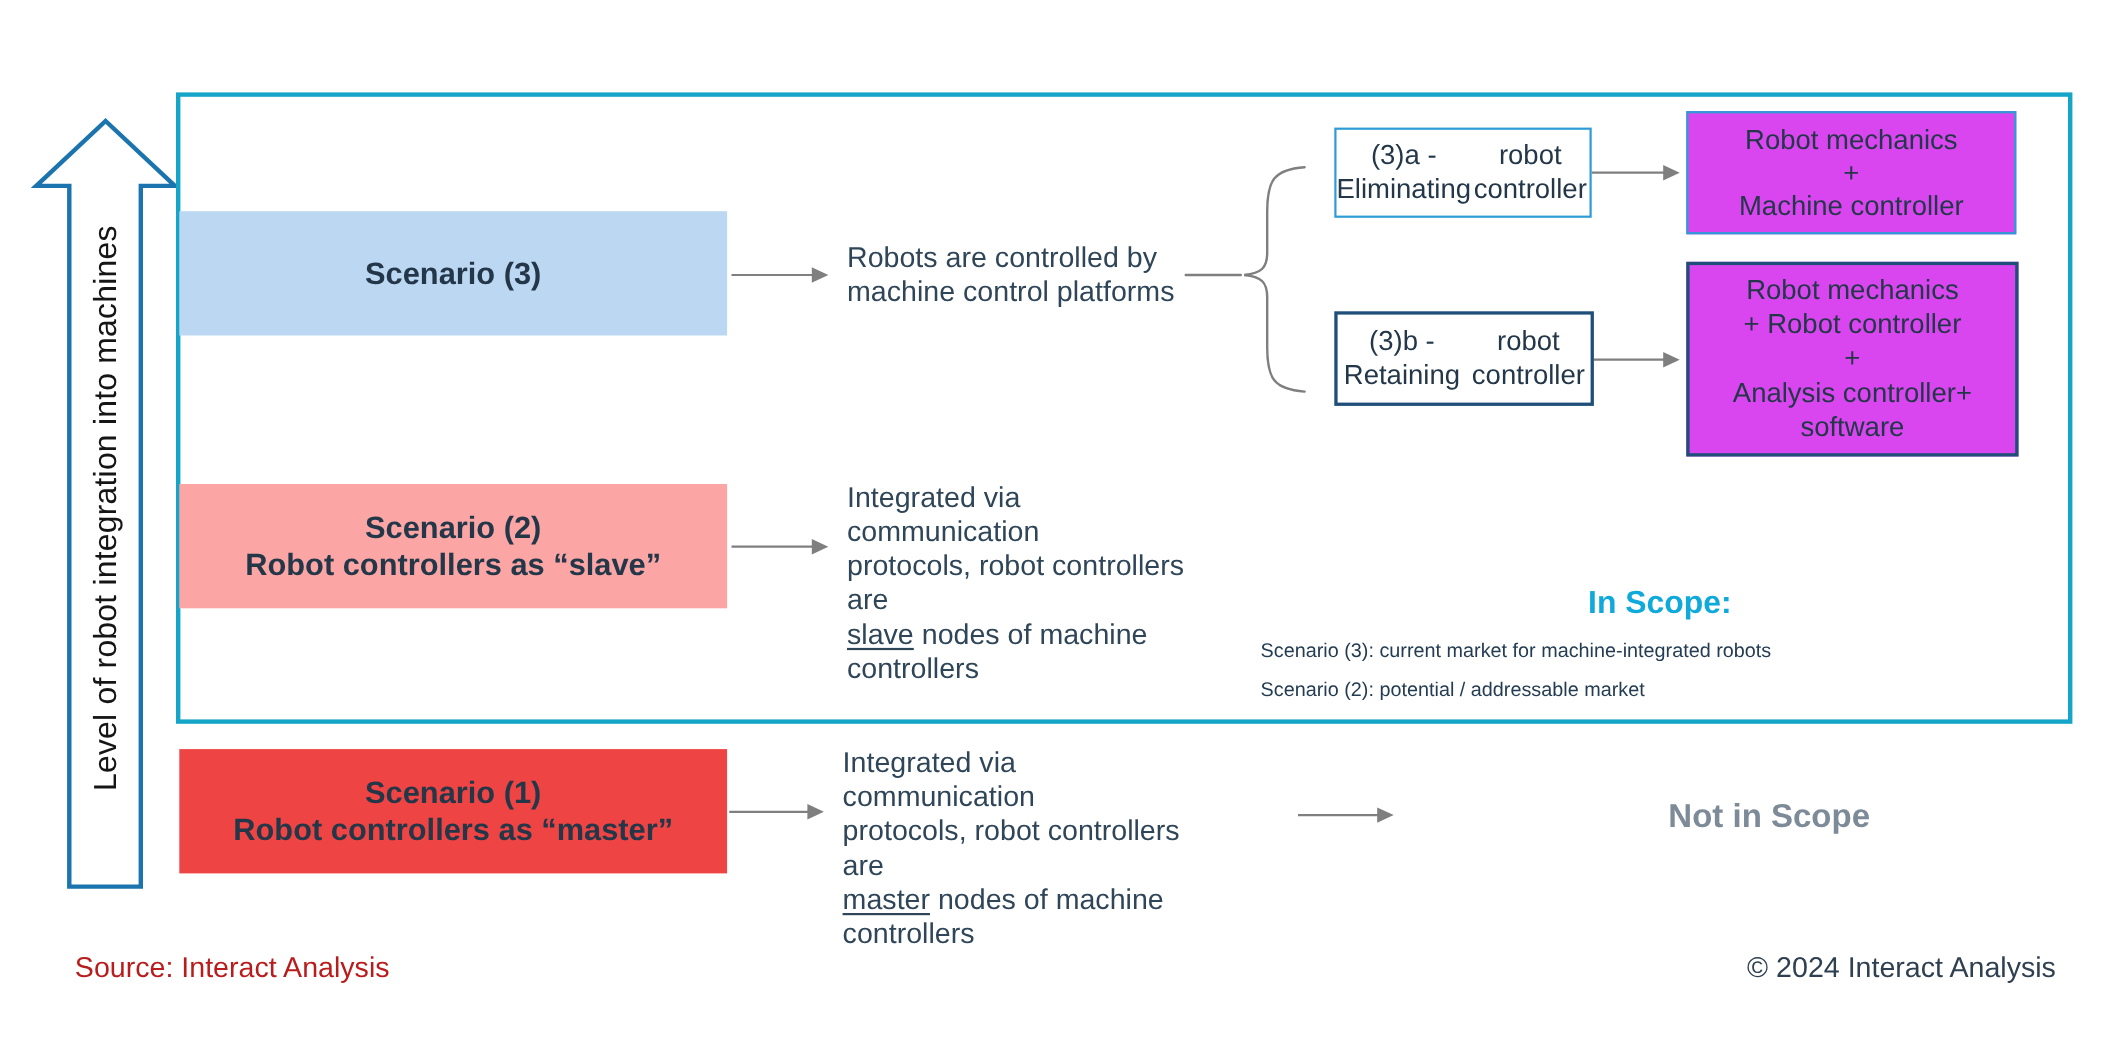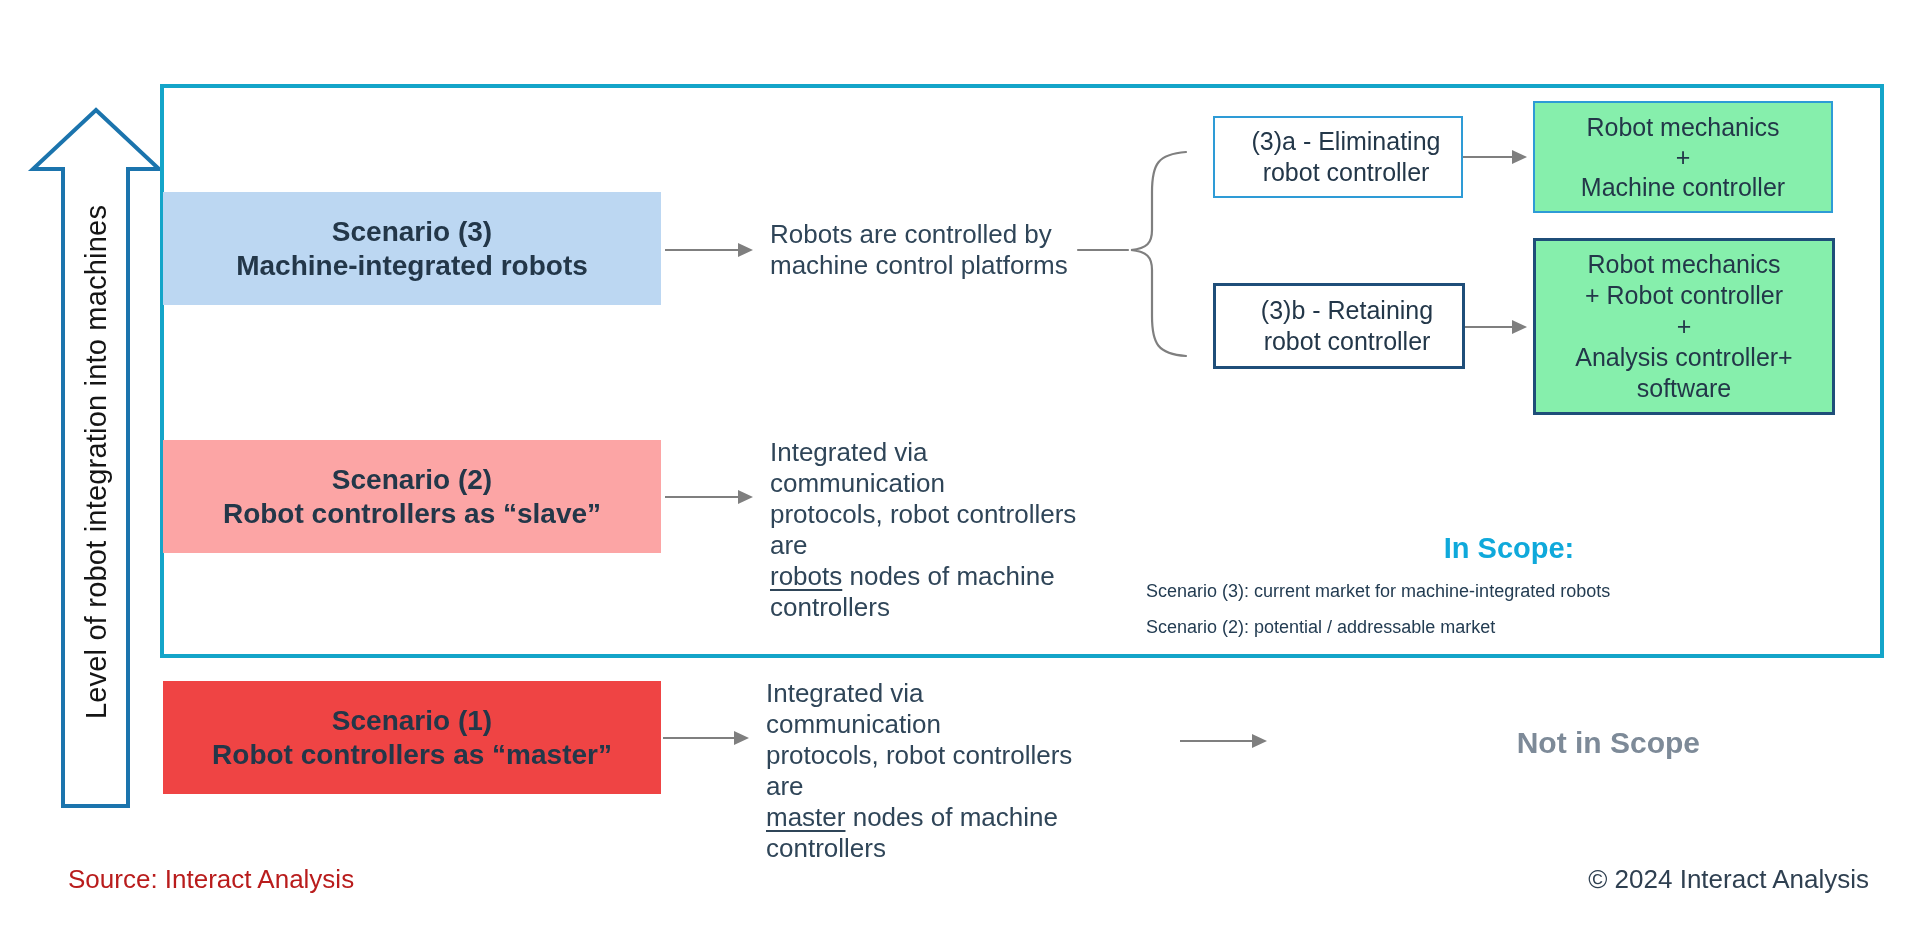--- a/index.html
+++ b/index.html
@@ -34,29 +34,29 @@
   
   .desc{
     left:770px;width:330px;color:#2f4558;font-size:26px;line-height:31px;
   }
   .desc-s3{top:219px;}
   .desc-s2{top:437px;}
   .desc-s1{left:766px;top:678px;}
   .u{text-decoration:underline;text-underline-offset:4px;}
   
   .branch{
-    width:230px;display:flex;flex-direction:column;align-items:center;justify-content:center;
-    text-align:center;background:#ffffff;color:#233749;font-size:25px;line-height:31px;padding-left:16px;
+    width:230px;display:flex;flex-direction:row;align-items:center;justify-content:center;
+    text-align:center;background:#ffffff;color:#233749;font-size:25px;line-height:31px;
   }
   .branch-a{left:1213px;top:116px;height:78px;border:2px solid #2e9bd6;}
   .branch-b{left:1213px;top:283px;height:80px;border:3px solid #1f4e79;}
   
   .result{
     left:1533px;width:296px;display:flex;flex-direction:column;align-items:center;justify-content:center;
-    text-align:center;background:#86efac;color:#233749;font-size:25px;line-height:30px;
+    text-align:center;background:#d946ef;color:#233749;font-size:25px;line-height:30px;
   }
   .result-a{top:101px;height:108px;border:2px solid #2e9bd6;}
   .result-b{top:238px;height:171px;border:3px solid #1f4e79;line-height:31px;}
   
   .in-scope{left:1146px;top:532px;width:726px;}
   .in-scope-heading{
     text-align:center;font-weight:bold;font-size:29px;color:#0fa9db;margin:0 0 8px 0;
   }
   .in-scope-line{font-size:18px;color:#233c52;line-height:36px;white-space:nowrap;}
   
@@ -112,40 +112,39 @@
       <path d="M 1186 152 C 1158 154 1152 164 1152 192 L 1152 230 C 1152 243 1147 248.5 1131 250 C 1147 251.5 1152 257 1152 270 L 1152 316 C 1152 344 1158 354 1186 356"></path>
     </g>
   </svg>
 
   <div class="abs scope-frame"></div>
 
   <div class="abs axis-label">Level of robot integration into machines</div>
 
   <div class="abs bar bar-s3">
     <div>Scenario (3)</div>
-    <div>Machine-integrated robots</div>
   </div>
   <div class="abs bar bar-s2">
     <div>Scenario (2)</div>
     <div>Robot controllers as “slave”</div>
   </div>
   <div class="abs bar bar-s1">
     <div>Scenario (1)</div>
     <div>Robot controllers as “master”</div>
   </div>
 
   <div class="abs desc desc-s3">
     <div>Robots are controlled by</div>
     <div>machine control platforms</div>
   </div>
 
   <div class="abs desc desc-s2">
     <div>Integrated via communication</div>
     <div>protocols, robot controllers are</div>
-    <div><span class="u">robots</span><span> nodes of machine</span></div>
+    <div><span class="u">slave</span><span> nodes of machine</span></div>
     <div>controllers</div>
   </div>
 
   <div class="abs desc desc-s1">
     <div>Integrated via communication</div>
     <div>protocols, robot controllers are</div>
     <div><span class="u">master</span><span> nodes of machine</span></div>
     <div>controllers</div>
   </div>
 

